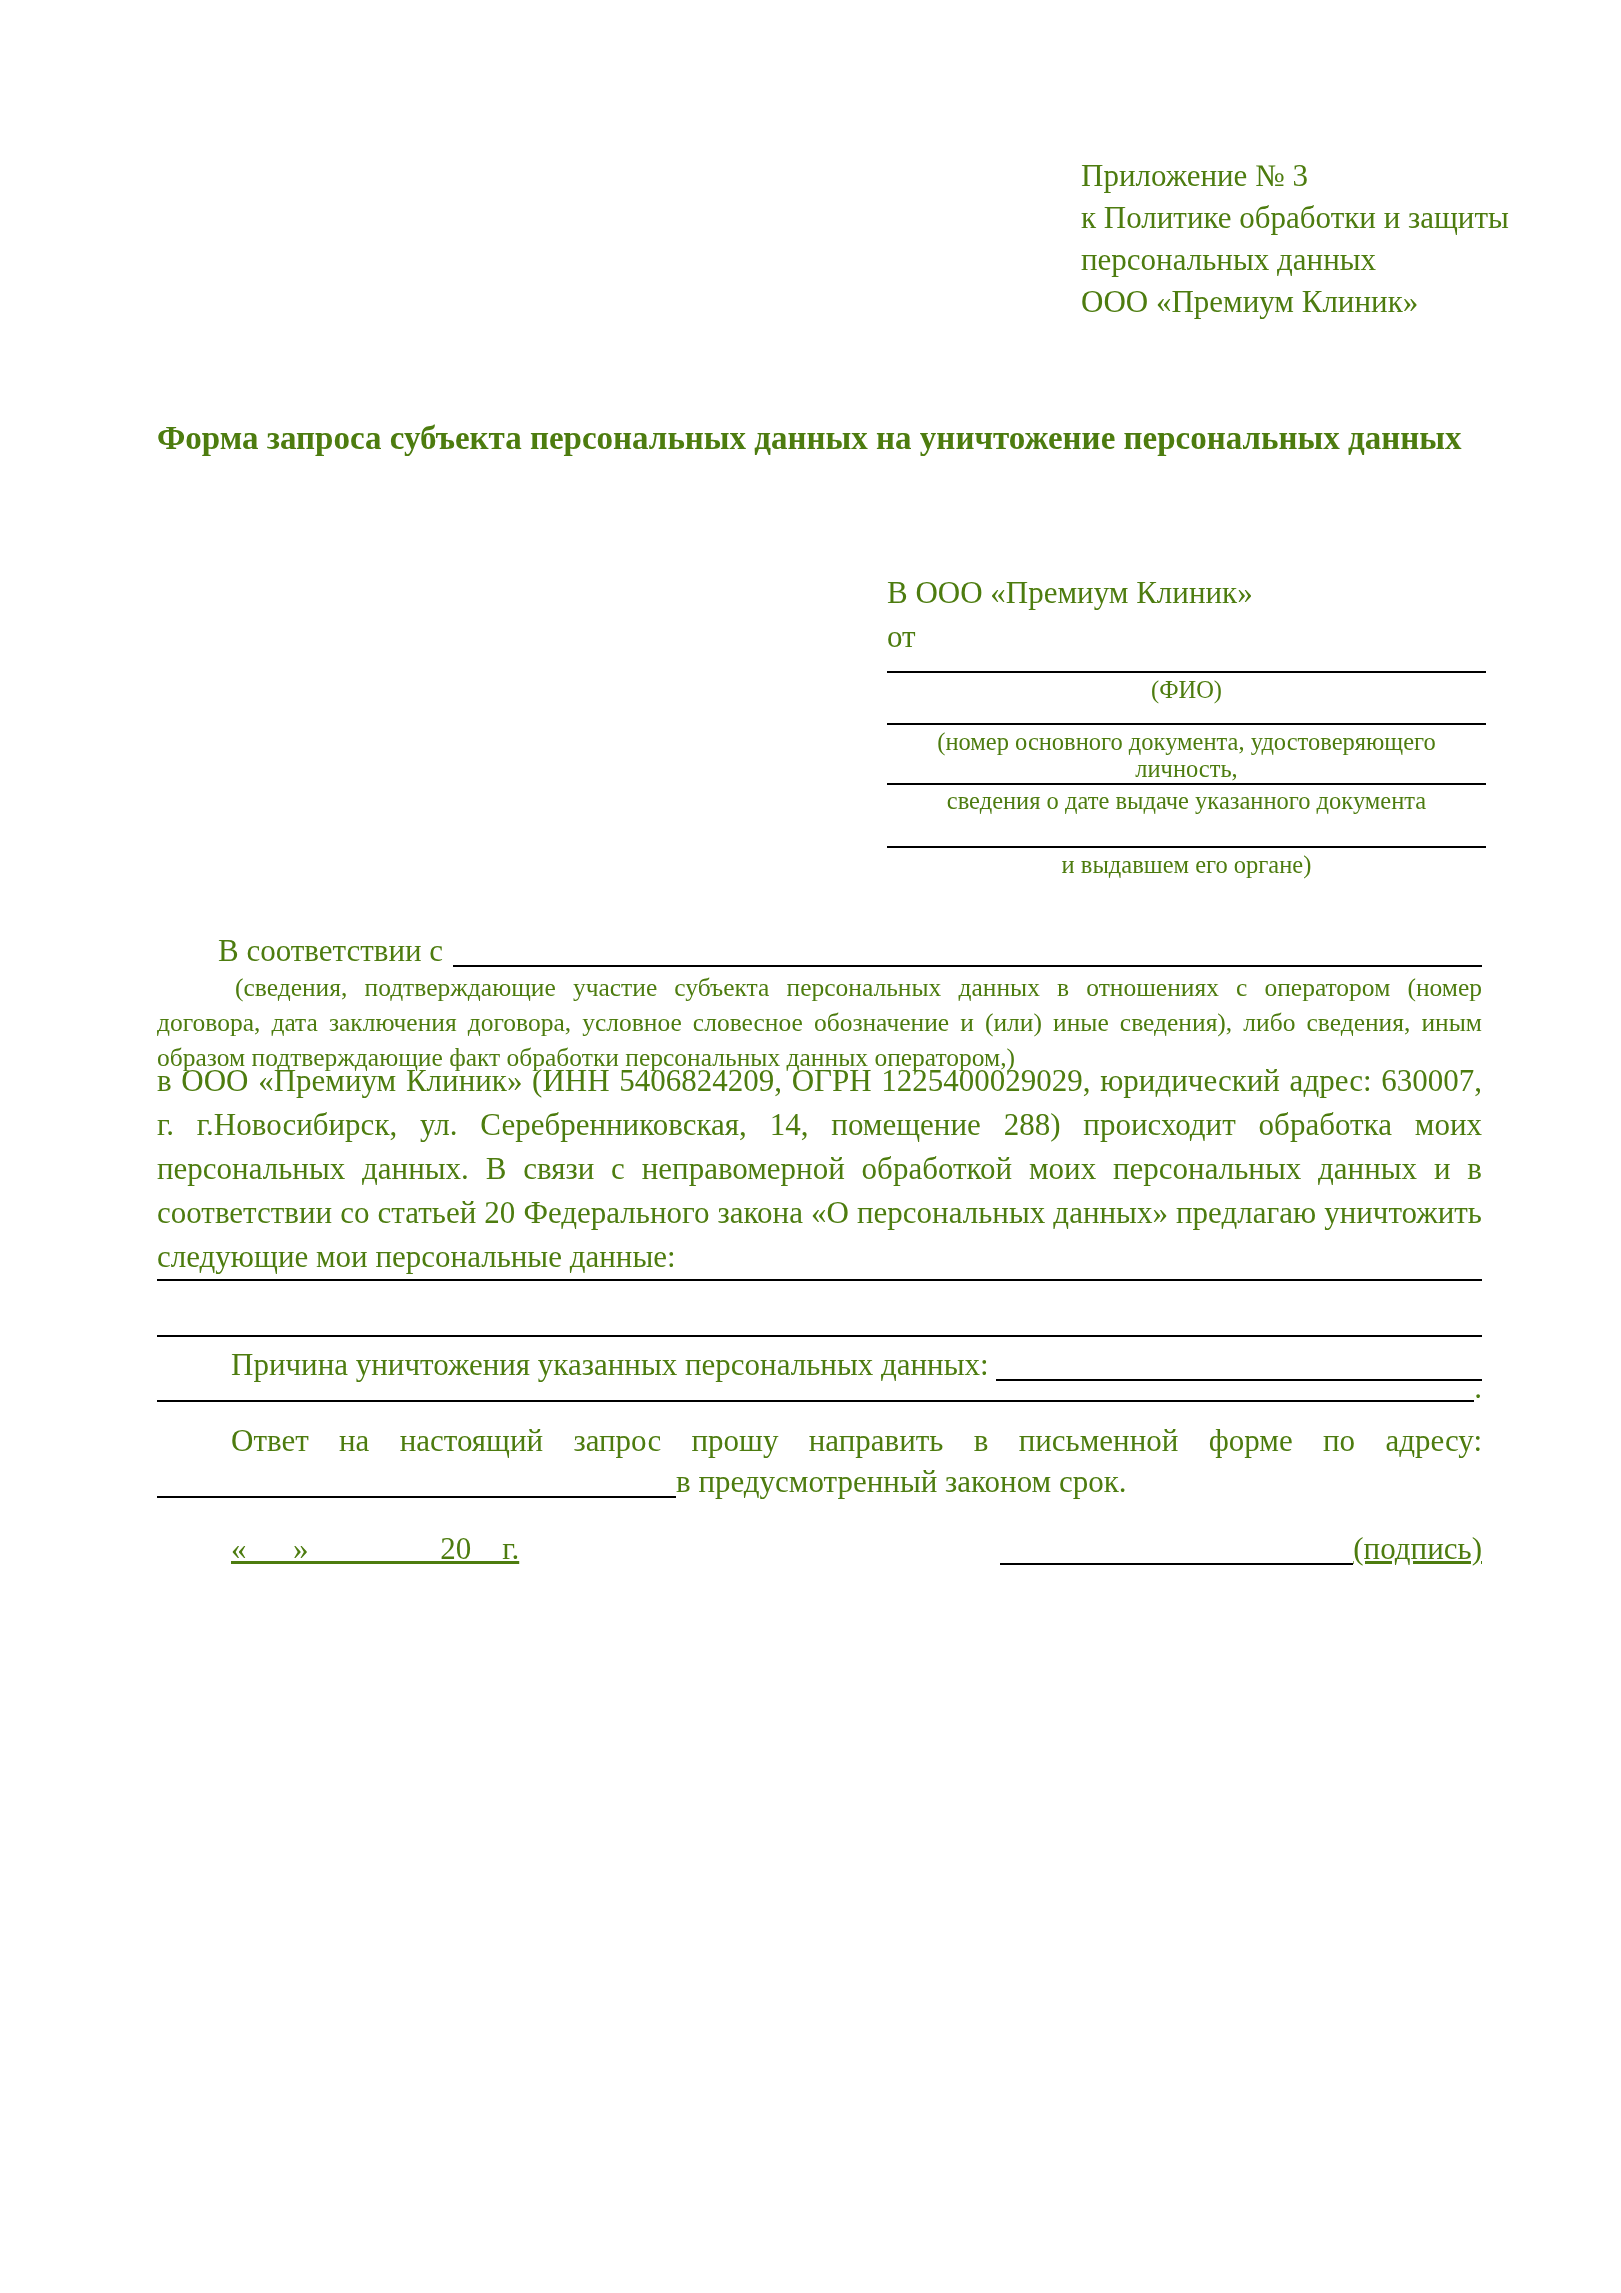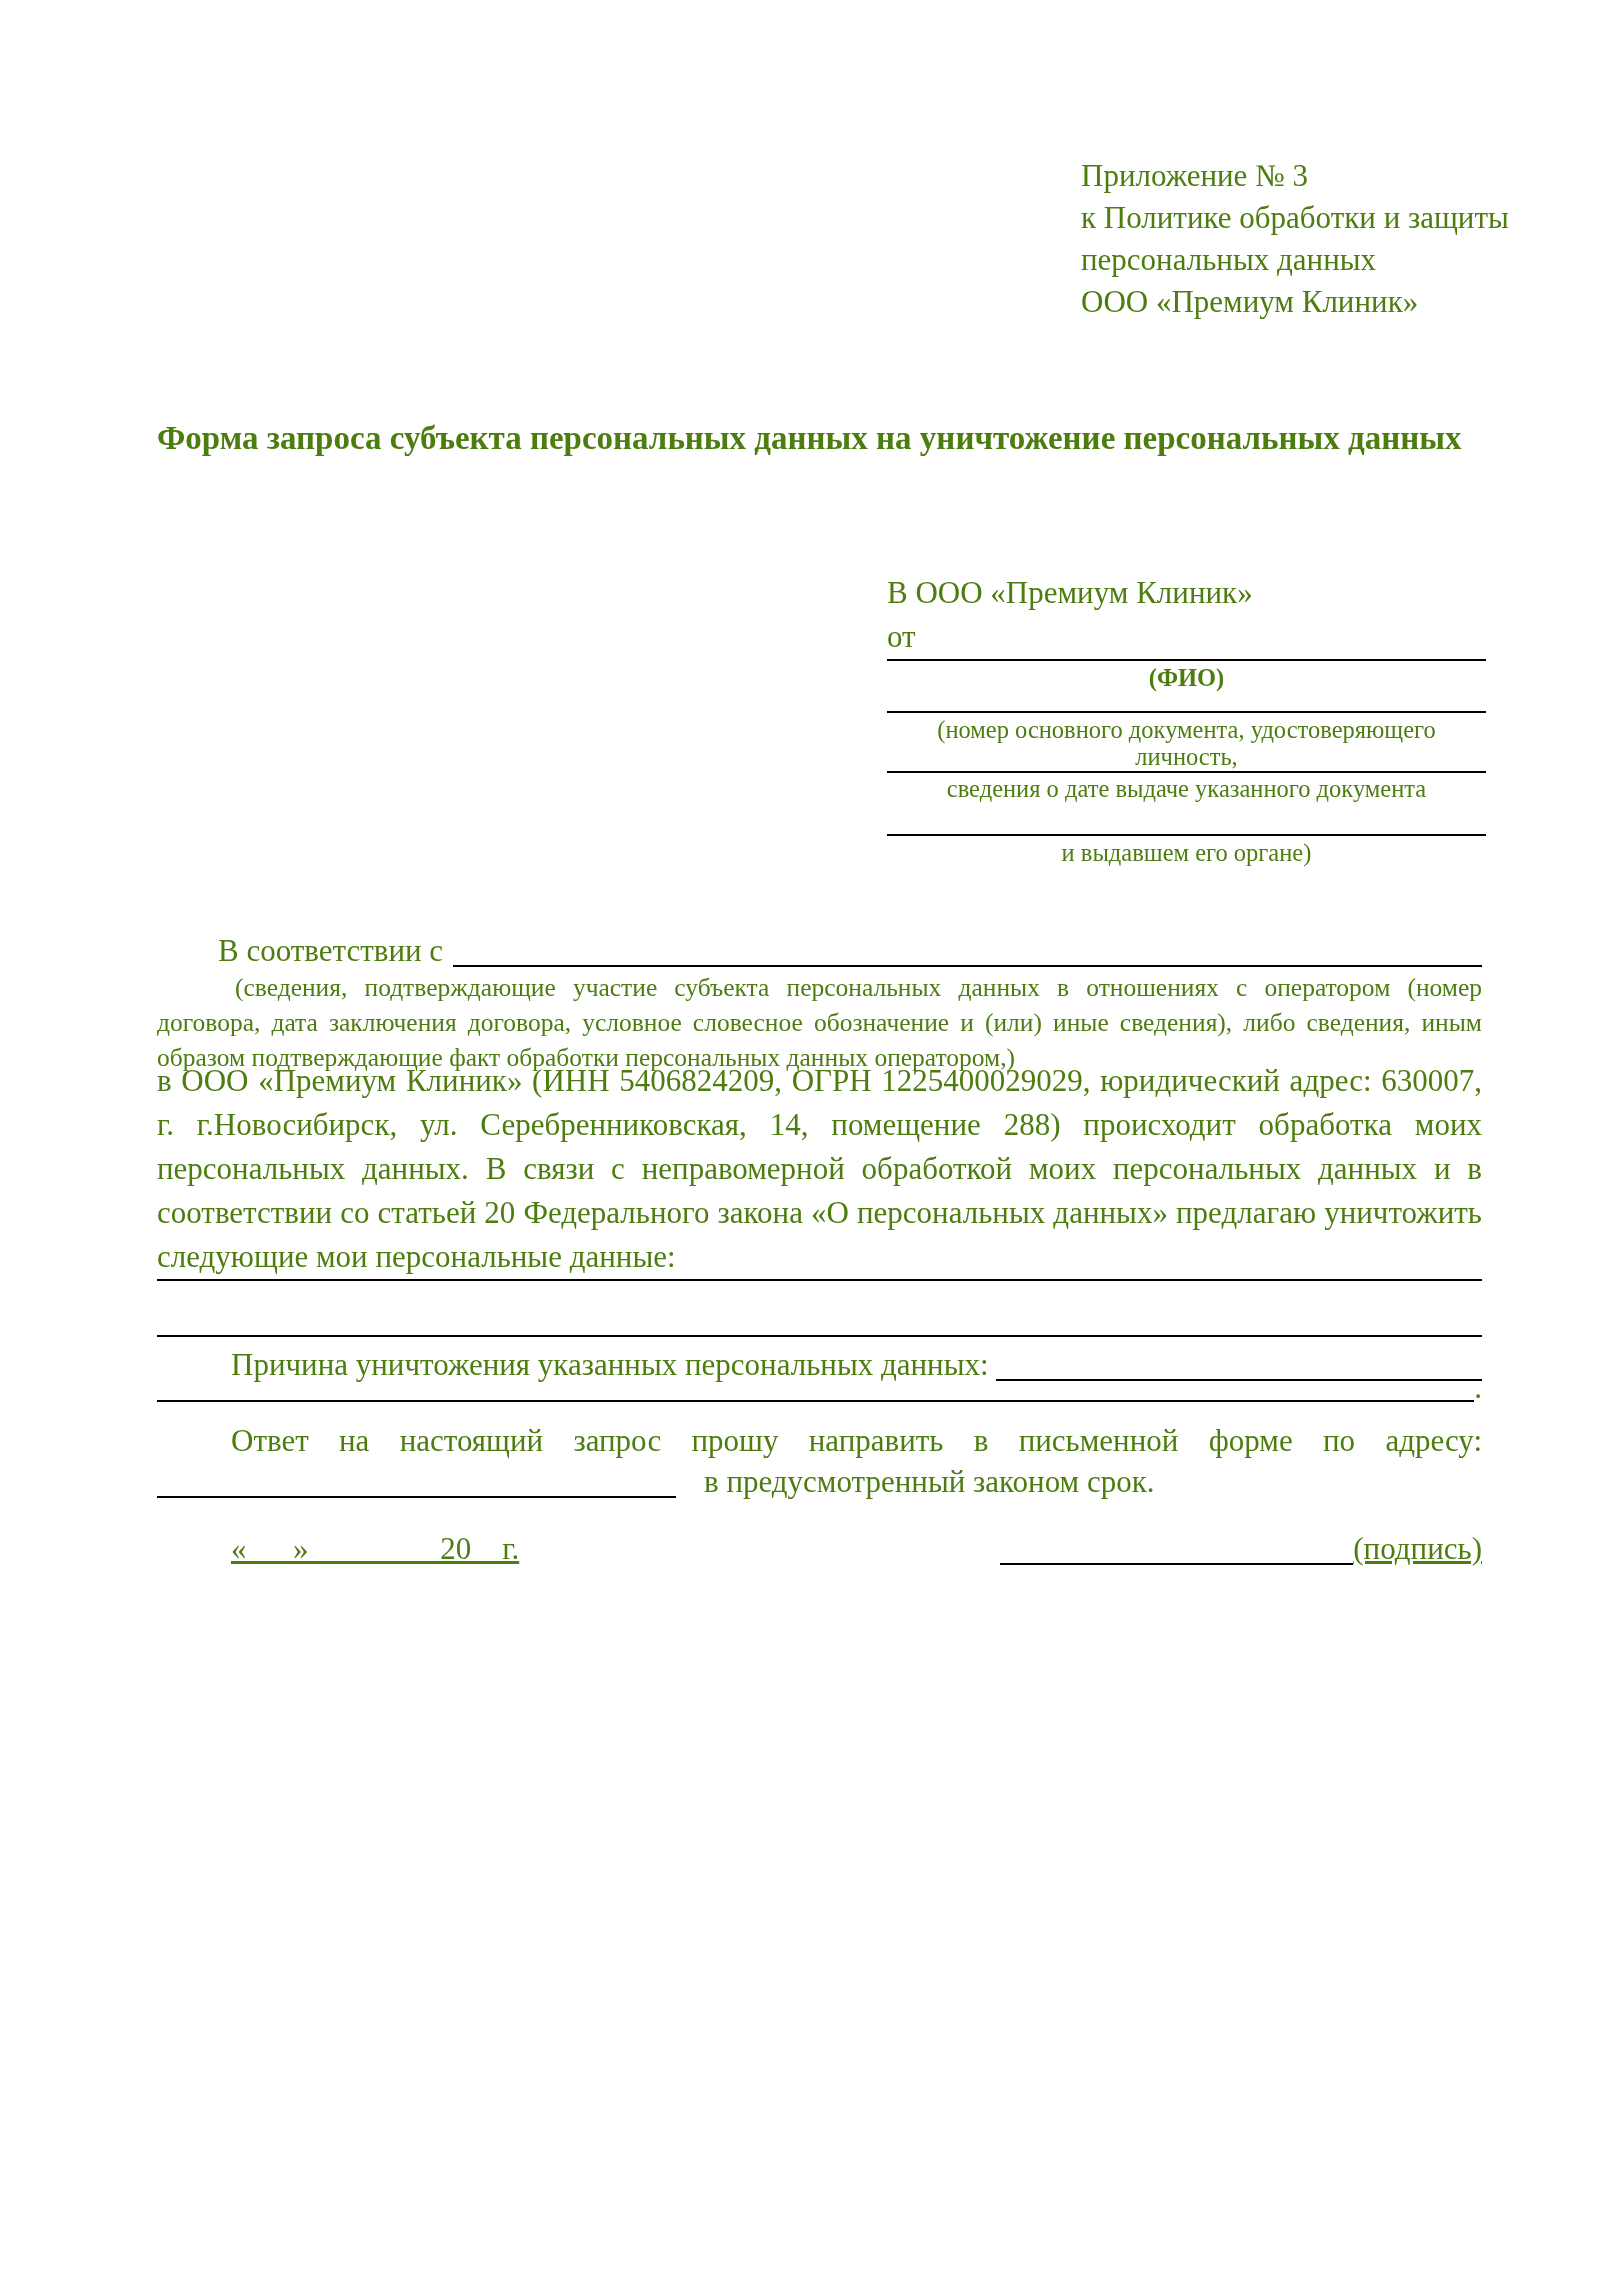--- a/index.html
+++ b/index.html
@@ -21,21 +21,21 @@
   
   .doc-title {
     left: 157px; top: 410px; width: 1325px;
     text-align: left; font-weight: bold;
     font-size: 33px; line-height: 56px;
   }
 
   
   .addressee { left: 887px; top: 571px; width: 599px; font-size: 31px; line-height: 44px; }
   .addr-field { border-top: 2.9px solid #000; text-align: center; font-size: 24.5px; line-height: 27.4px; padding-top: 2.9px; }
-  .addr-field.f1 { margin-top: 0; font-weight: bold; }
+  .addr-field.f1 { margin-top: 12px; }
   .addr-field.f2 { margin-top: 19.6px; }
   .addr-field.f3 { }
   .addr-field.f4 { margin-top: 31px; }
 
   
   .accordance { left: 157px; top: 929px; width: 1325px; display: flex; font-size: 31px; line-height: 43px; }
   .accordance .lead { padding-left: 61px; white-space: nowrap; }
   .ufill { border-bottom: 2.9px solid #000; }
   .accordance .ufill { flex: 1; margin-left: 9.8px; margin-bottom: 4.9px; }
 
@@ -71,21 +71,21 @@
 
   
   .response {
     left: 157px; top: 1419px; width: 1325px;
     font-size: 31px; line-height: 43px;
     text-indent: 74px;
     text-align: justify; text-align-last: justify;
   }
 
   
-  .address-row { left: 157px; top: 1460px; width: 1325px; display: flex; font-size: 31px; line-height: 43px; gap: 28px; }
+  .address-row { left: 157px; top: 1460px; width: 1325px; display: flex; font-size: 31px; line-height: 43px; }
   .address-row .ufill { width: 519px; flex: none; margin-bottom: 4.9px; }
   .address-row .tail { white-space: nowrap; }
 
   
   .footer-row { left: 157px; top: 1527px; width: 1325px; display: flex; justify-content: space-between; align-items: flex-end; font-size: 31px; line-height: 43px; text-decoration: underline; }
   .footer-row .date { margin-left: 74px; white-space: nowrap; }
   .sig-group { display: flex; align-items: flex-end; }
   .sig-group .ufill { width: 353px; margin-bottom: 4.9px; }
   .sig-group .cap { white-space: nowrap; text-align: right; }
 </style>

